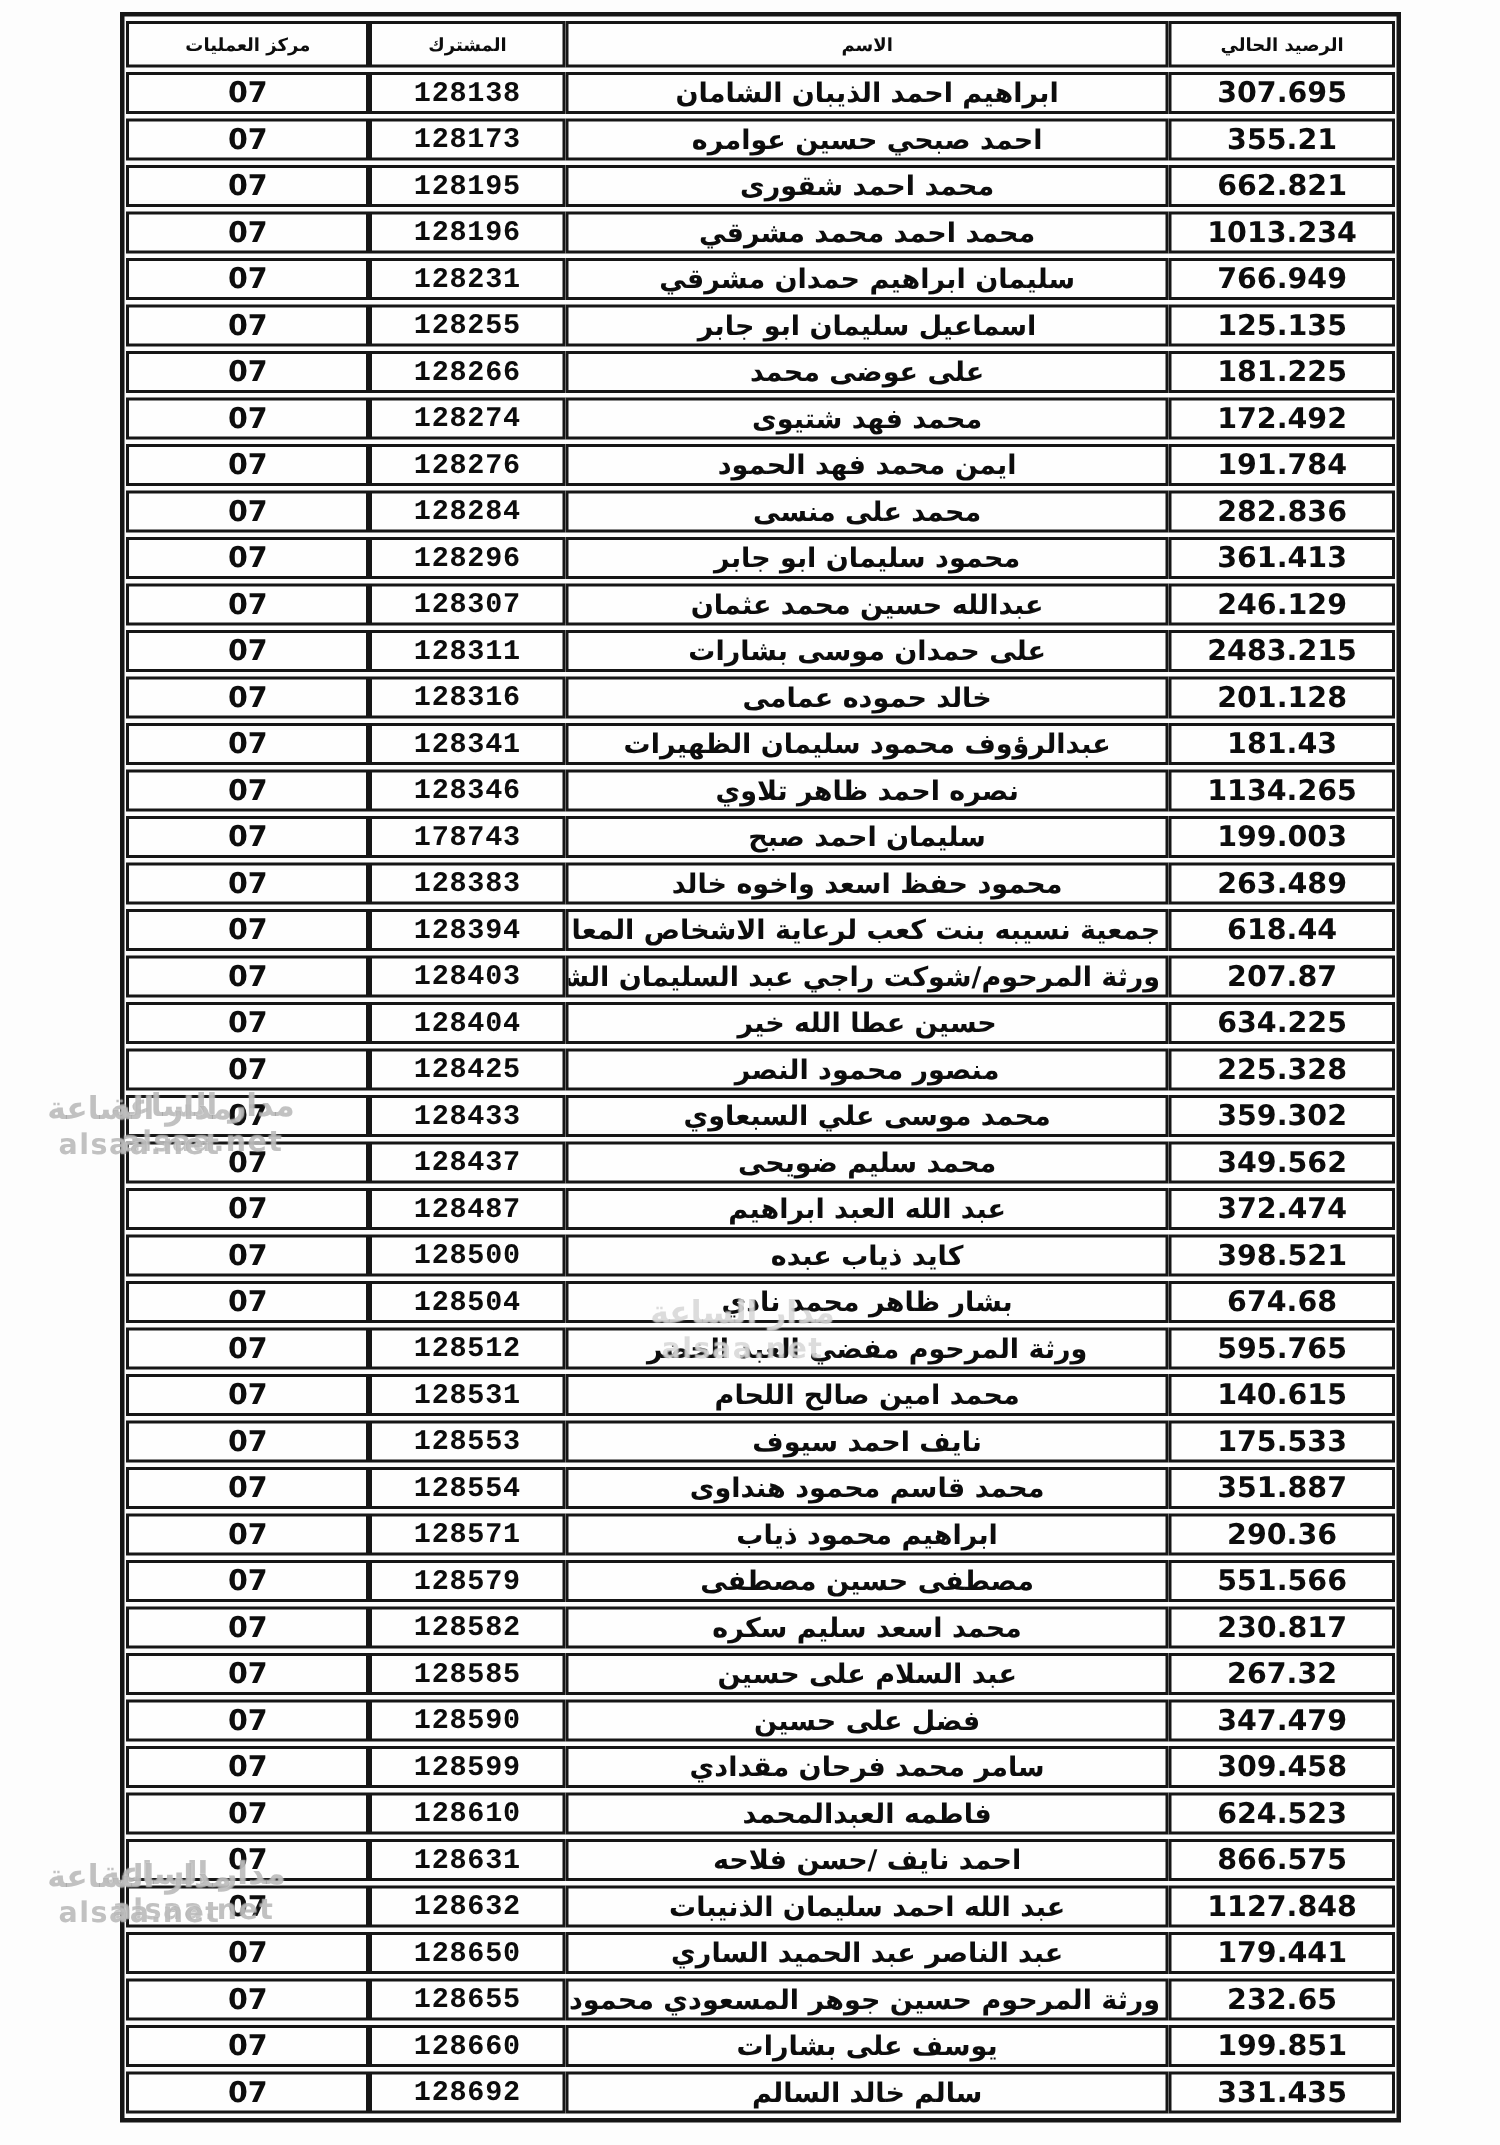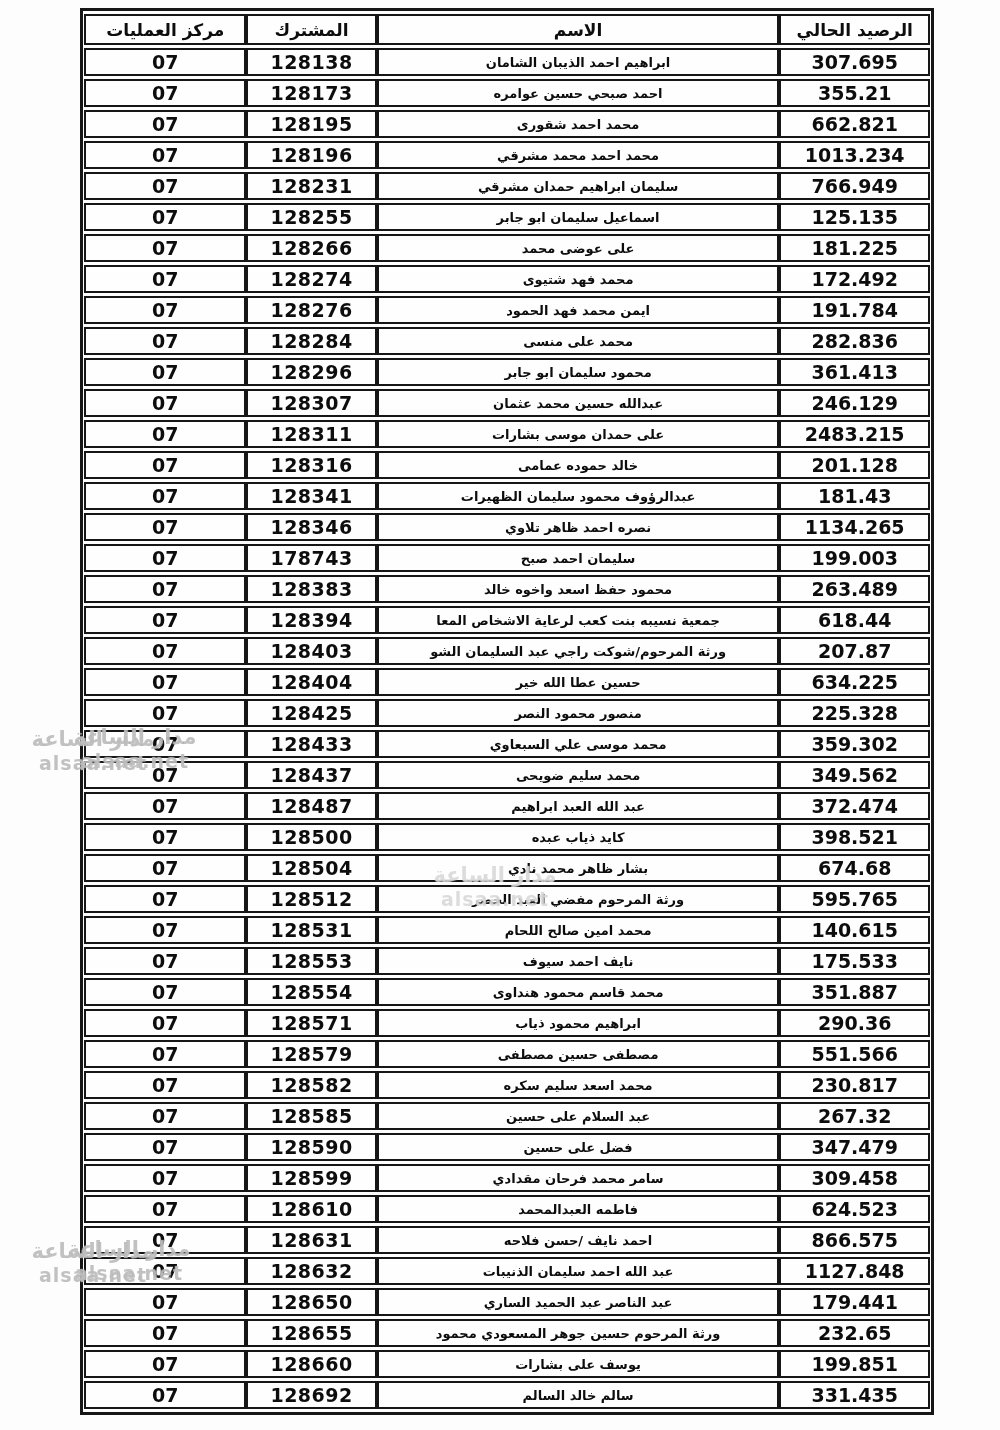--- a/index.html
+++ b/index.html
@@ -38,28 +38,28 @@
     text-align: center;
     vertical-align: middle;
     padding: 0 4px;
     color: #0d0d0d;
     font-weight: bold;
     overflow: hidden;
     white-space: nowrap;
   }
   table.roster th {
     height: 27px;
-    font-size: 17px;
+    font-size: 12px;
   }
   table.roster td {
     height: 24px;
   }
   td.c-ops      { font-size: 19px; direction: ltr; }
-  td.c-sub      { font-size: 19px; direction: ltr; letter-spacing: .5px; }
-  td.c-name     { font-size: 13px; }
+  td.c-sub      { font-size: 19px; direction: ltr; letter-spacing: .5px; font-family: Liberation Mono, monospace; }
+  td.c-name     { font-size: 18px; }
   td.c-bal      { font-size: 19px; direction: ltr; }
   col.w-ops { width: 19.2%; }
   col.w-sub { width: 15.4%; }
   col.w-name { width: 47.6%; }
   col.w-bal { width: 17.8%; }
 
   .watermark {
     position: absolute;
     text-align: center;
     color: rgba(125,125,125,0.48);

